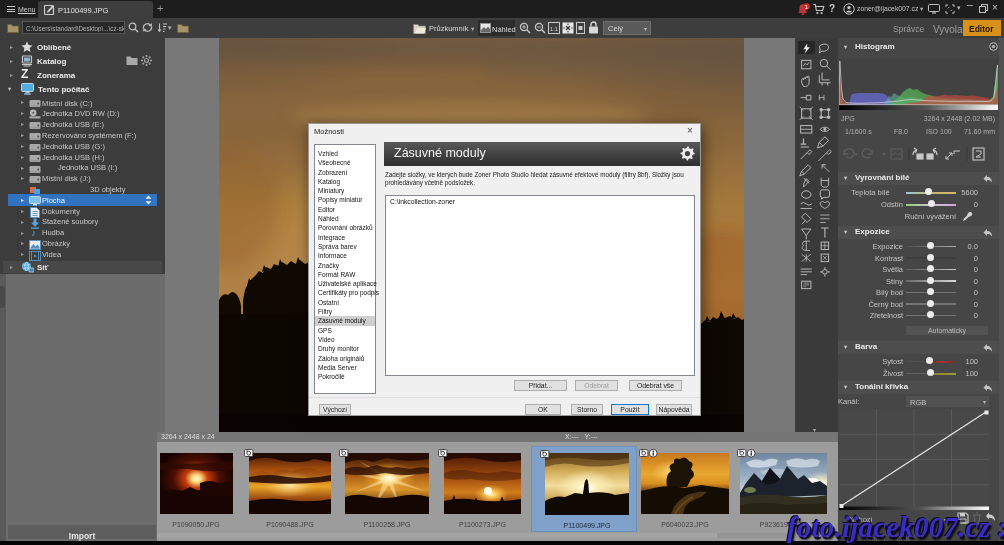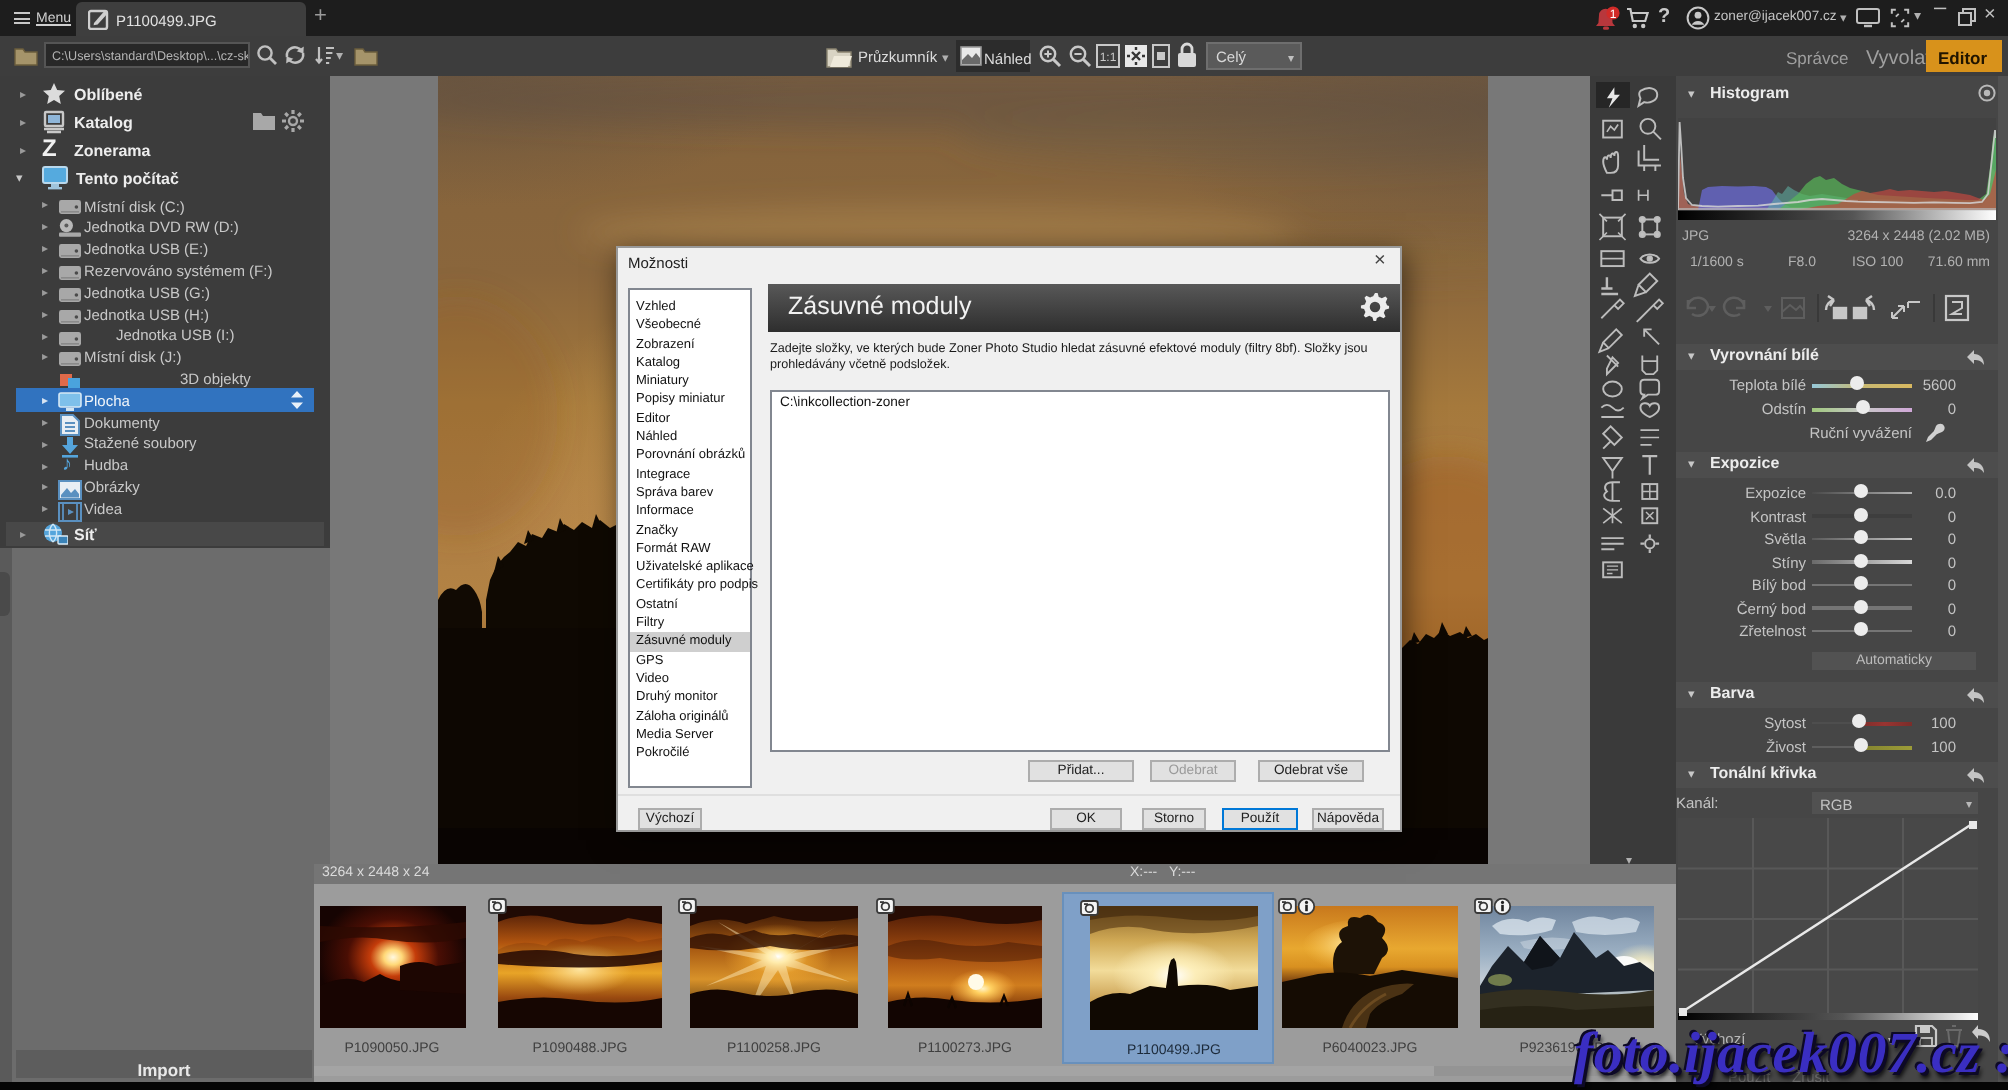--- a/index.html
+++ b/index.html
@@ -497,21 +497,21 @@
       </g>
     </svg>
 
     <div class="abs band" style="top:134px;"></div>
     <div class="abs hdr" style="left:6px;top:136px;">▾</div>
     <div class="abs hdrt" style="left:17px;top:135px;">Vyrovnání bílé</div>
     <svg class="abs rst" style="left:144px;top:136px">
         <use href="#undoarr"></use>
       </svg>
 
-    <div class="abs slab" style="top:150px;">Teplota bílé</div>
+    <div class="abs slab" style="top:150px;text-align:center;">Teplota bílé</div>
     <div class="abs" style="left:68px;top:153.5px;width:50px;height:2px;background:linear-gradient(90deg,#96c8d8,#c8b871,#d8b860);"></div>
     <div class="abs th" style="left:86.5px;top:150px;"></div>
     <div class="abs sval" style="top:150px;">5600</div>
 
     <div class="abs slab" style="top:162px;">Odstín</div>
     <div class="abs" style="left:68px;top:165.5px;width:50px;height:2px;background:linear-gradient(90deg,#a0c87e,#c8c8c8,#d0a8d8);"></div>
     <div class="abs th" style="left:89.5px;top:162px;"></div>
     <div class="abs sval" style="top:162px;">0</div>
 
     <div class="abs" style="left:0;top:174px;width:118px;text-align:right;font-size:7.5px;color:#c4c4c4;">Ruční vyvážení</div>

